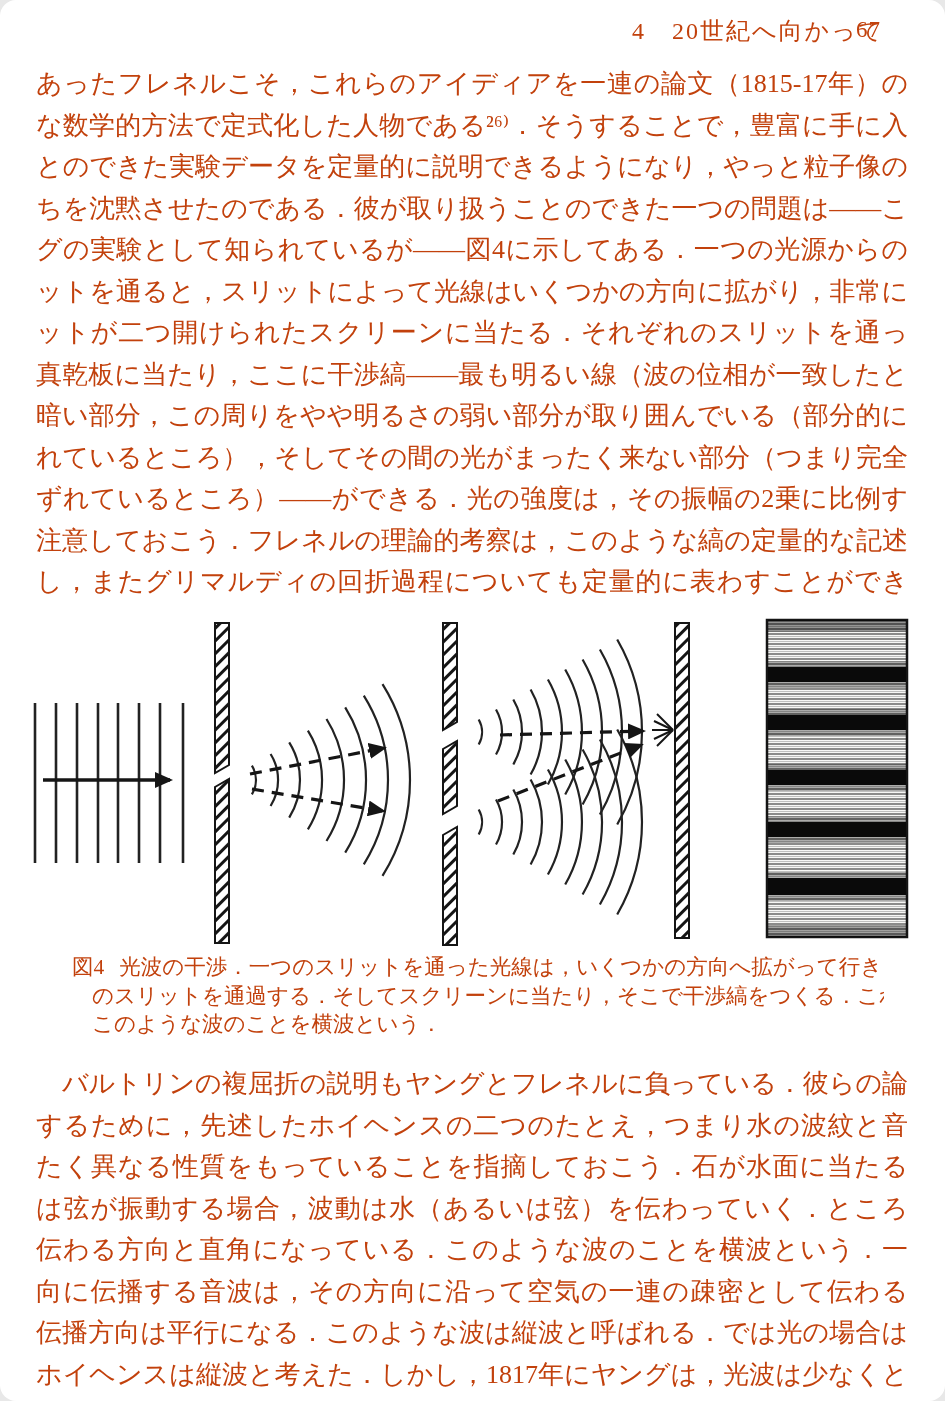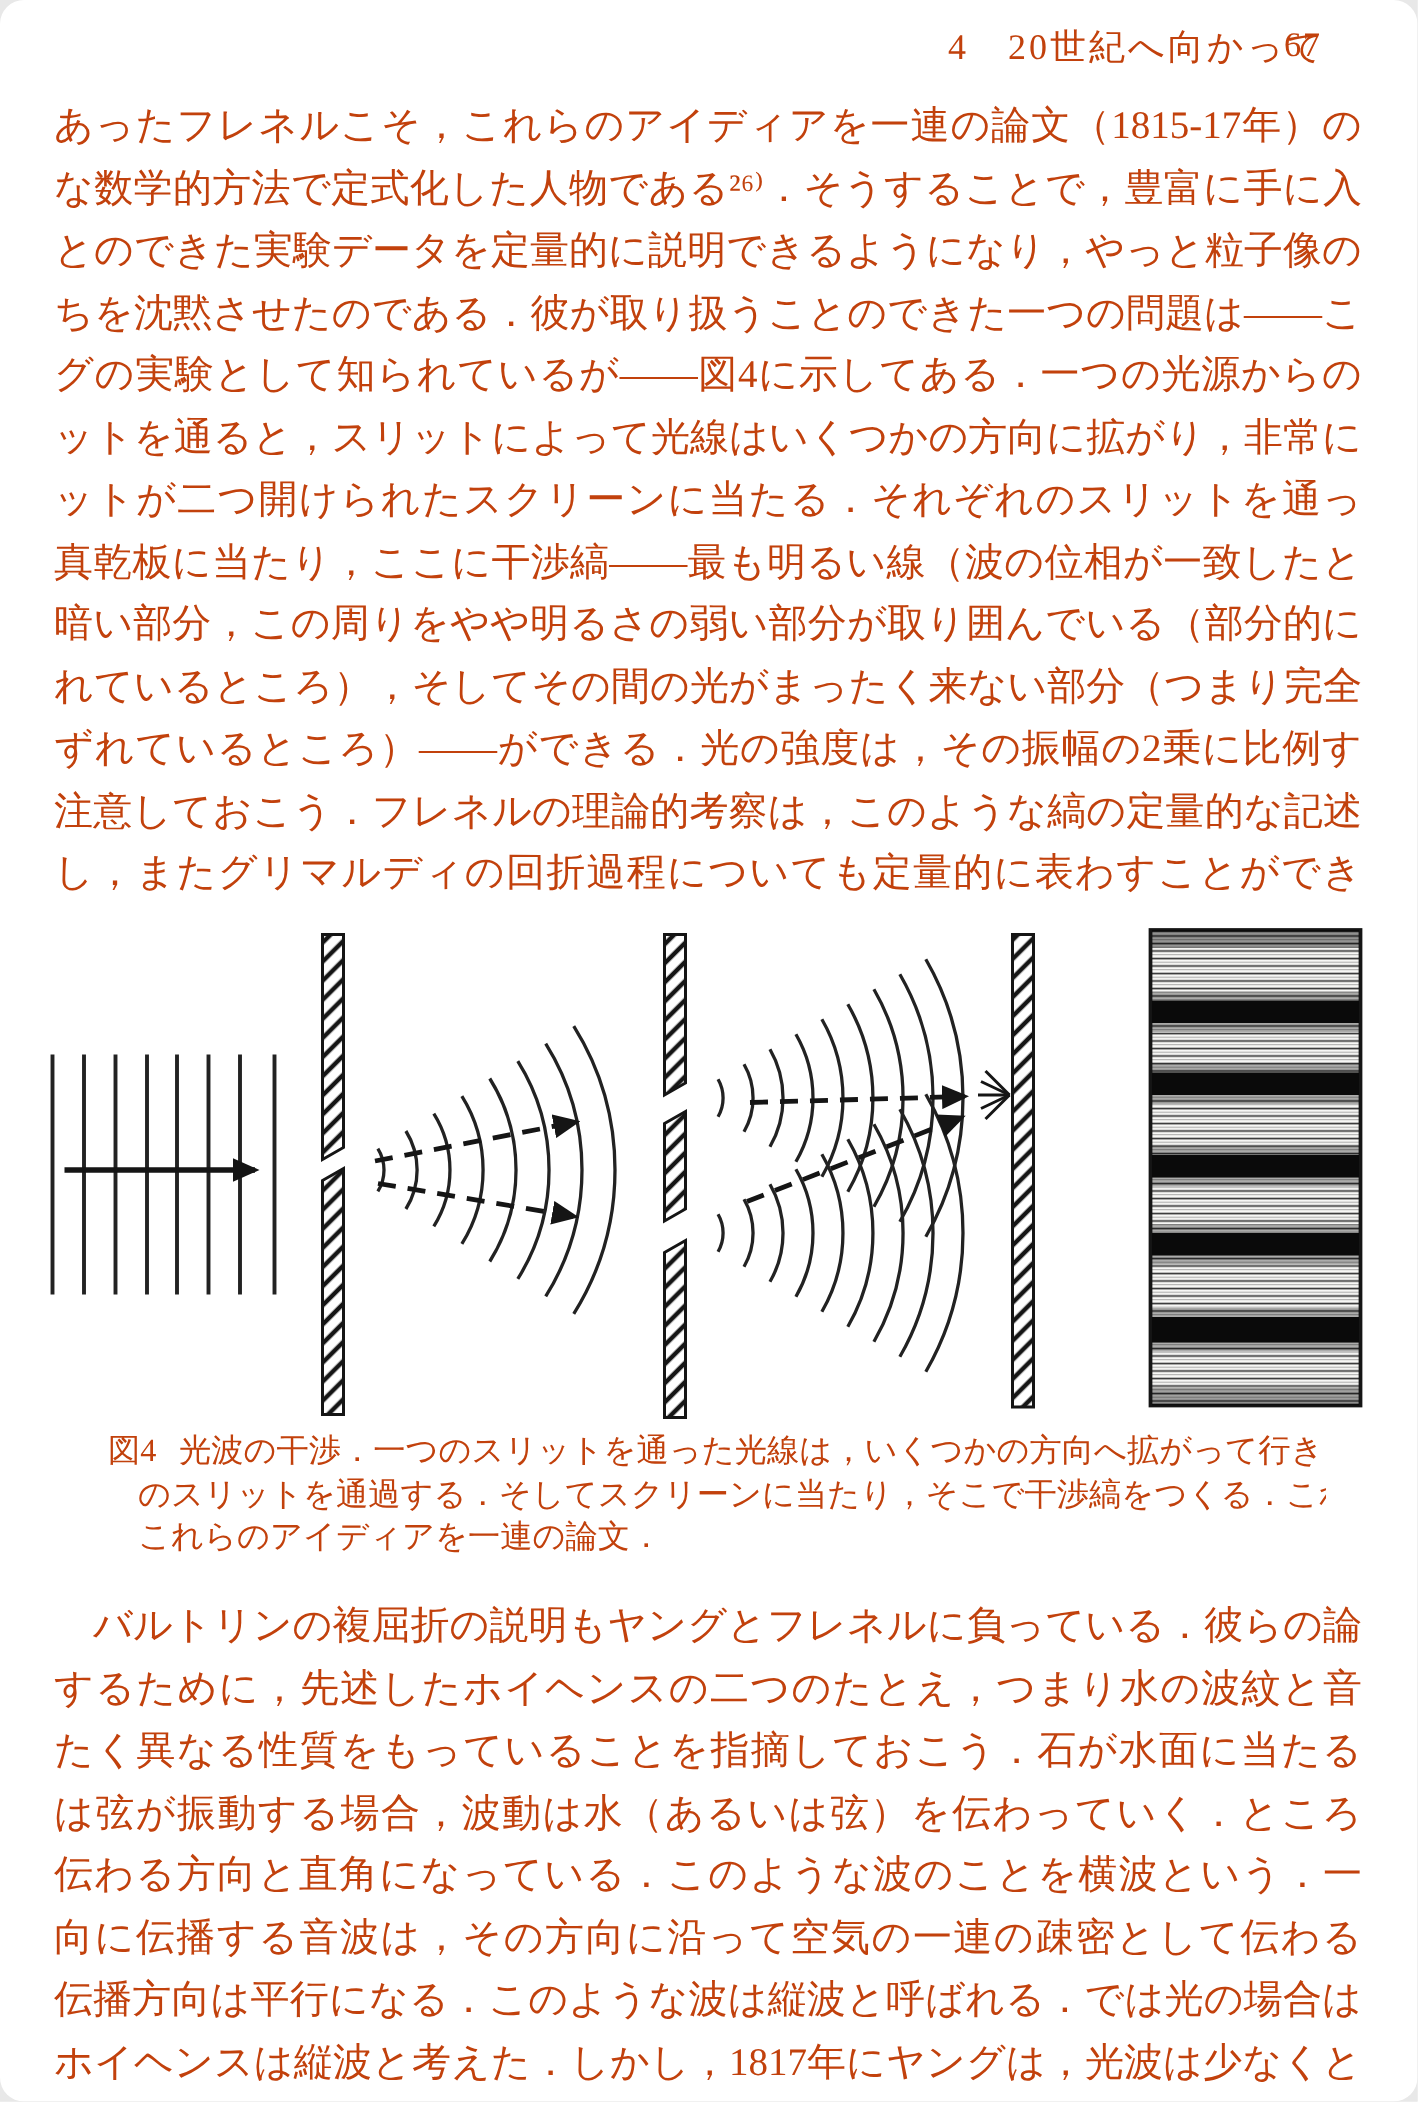--- a/index.html
+++ b/index.html
@@ -154,21 +154,21 @@
       <rect x="768" y="270" width="138" height="17" fill="#0a0a0a"></rect>
       <rect x="768" y="317" width="138" height="12" fill="#000000" opacity="0.35"></rect>
     </g>
   </svg>
 
   <div class="caption">
     <div class="cap-line">
       <span class="cap-label">図4</span><span>光波の干渉．一つのスリットを通った光線は，いくつかの方向へ拡がって行き，二つ</span>
     </div>
     <div class="cap-line cap-rest">のスリットを通過する．そしてスクリーンに当たり，そこで干渉縞をつくる．これを正面</div>
-    <div class="cap-line cap-rest">これらのアイディアを一連の論文．</div>
+    <div class="cap-line cap-rest">このような波のことを横波という．</div>
   </div>
 
   <div class="para para-2">
 
   <div class="line">　バルトリンの複屈折の説明もヤングとフレネルに負っている．彼らの論点を理解</div>
       <div class="line">するために，先述したホイヘンスの二つのたとえ，つまり水の波紋と音波，がまっ</div>
       <div class="line">たく異なる性質をもっていることを指摘しておこう．石が水面に当たる時，あるい</div>
       <div class="line">は弦が振動する場合，波動は水（あるいは弦）を伝わっていく．ところが，振幅は</div>
       <div class="line">伝わる方向と直角になっている．このような波のことを横波という．一方，ある方</div>
       <div class="line">向に伝播する音波は，その方向に沿って空気の一連の疎密として伝わる——振幅と</div>

